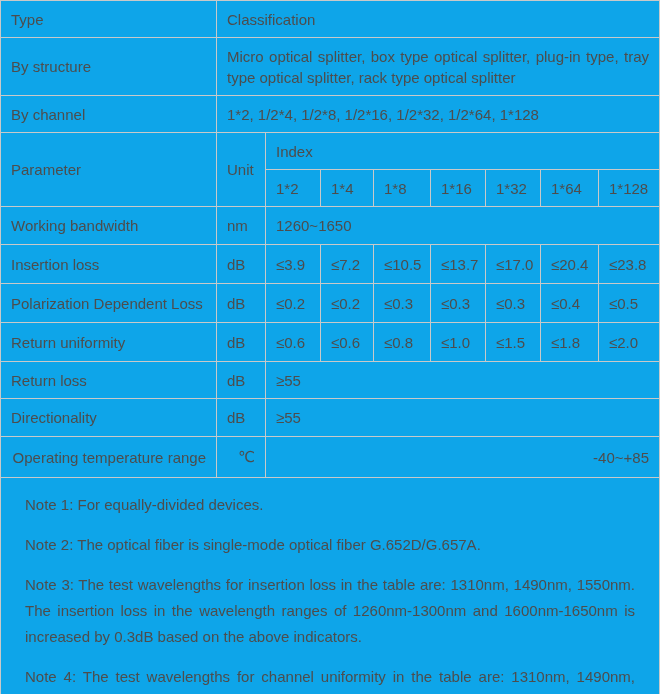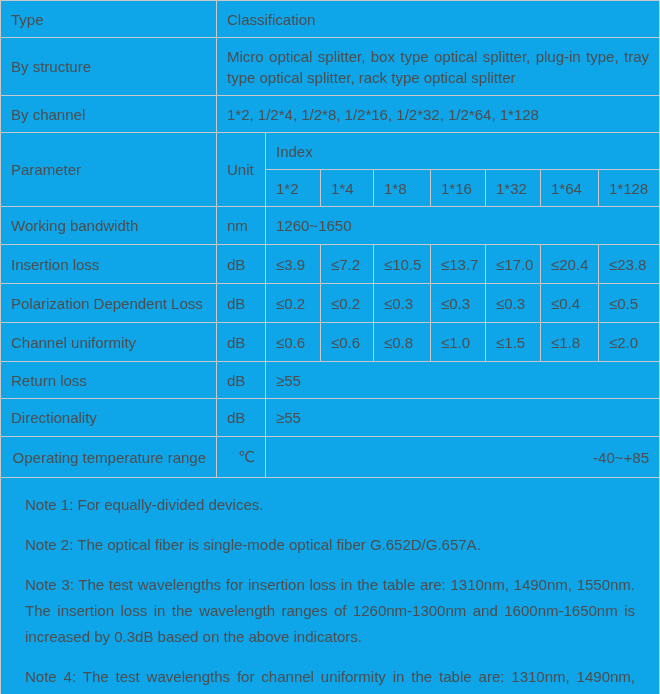--- a/index.html
+++ b/index.html
@@ -131,21 +131,21 @@
       <td class="val-cell">≤0.2</td>
       <td class="val-cell">≤0.2</td>
       <td class="val-cell">≤0.3</td>
       <td class="val-cell">≤0.3</td>
       <td class="val-cell">≤0.3</td>
       <td class="val-cell">≤0.4</td>
       <td class="val-cell">≤0.5</td>
     </tr>
 
     <tr class="r-cu">
-      <td>Channel uniformity</td>
+      <td>Return uniformity</td>
       <td>dB</td>
       <td class="val-cell">≤0.6</td>
       <td class="val-cell">≤0.6</td>
       <td class="val-cell">≤0.8</td>
       <td class="val-cell">≤1.0</td>
       <td class="val-cell">≤1.5</td>
       <td class="val-cell">≤1.8</td>
       <td class="val-cell">≤2.0</td>
     </tr>
 

